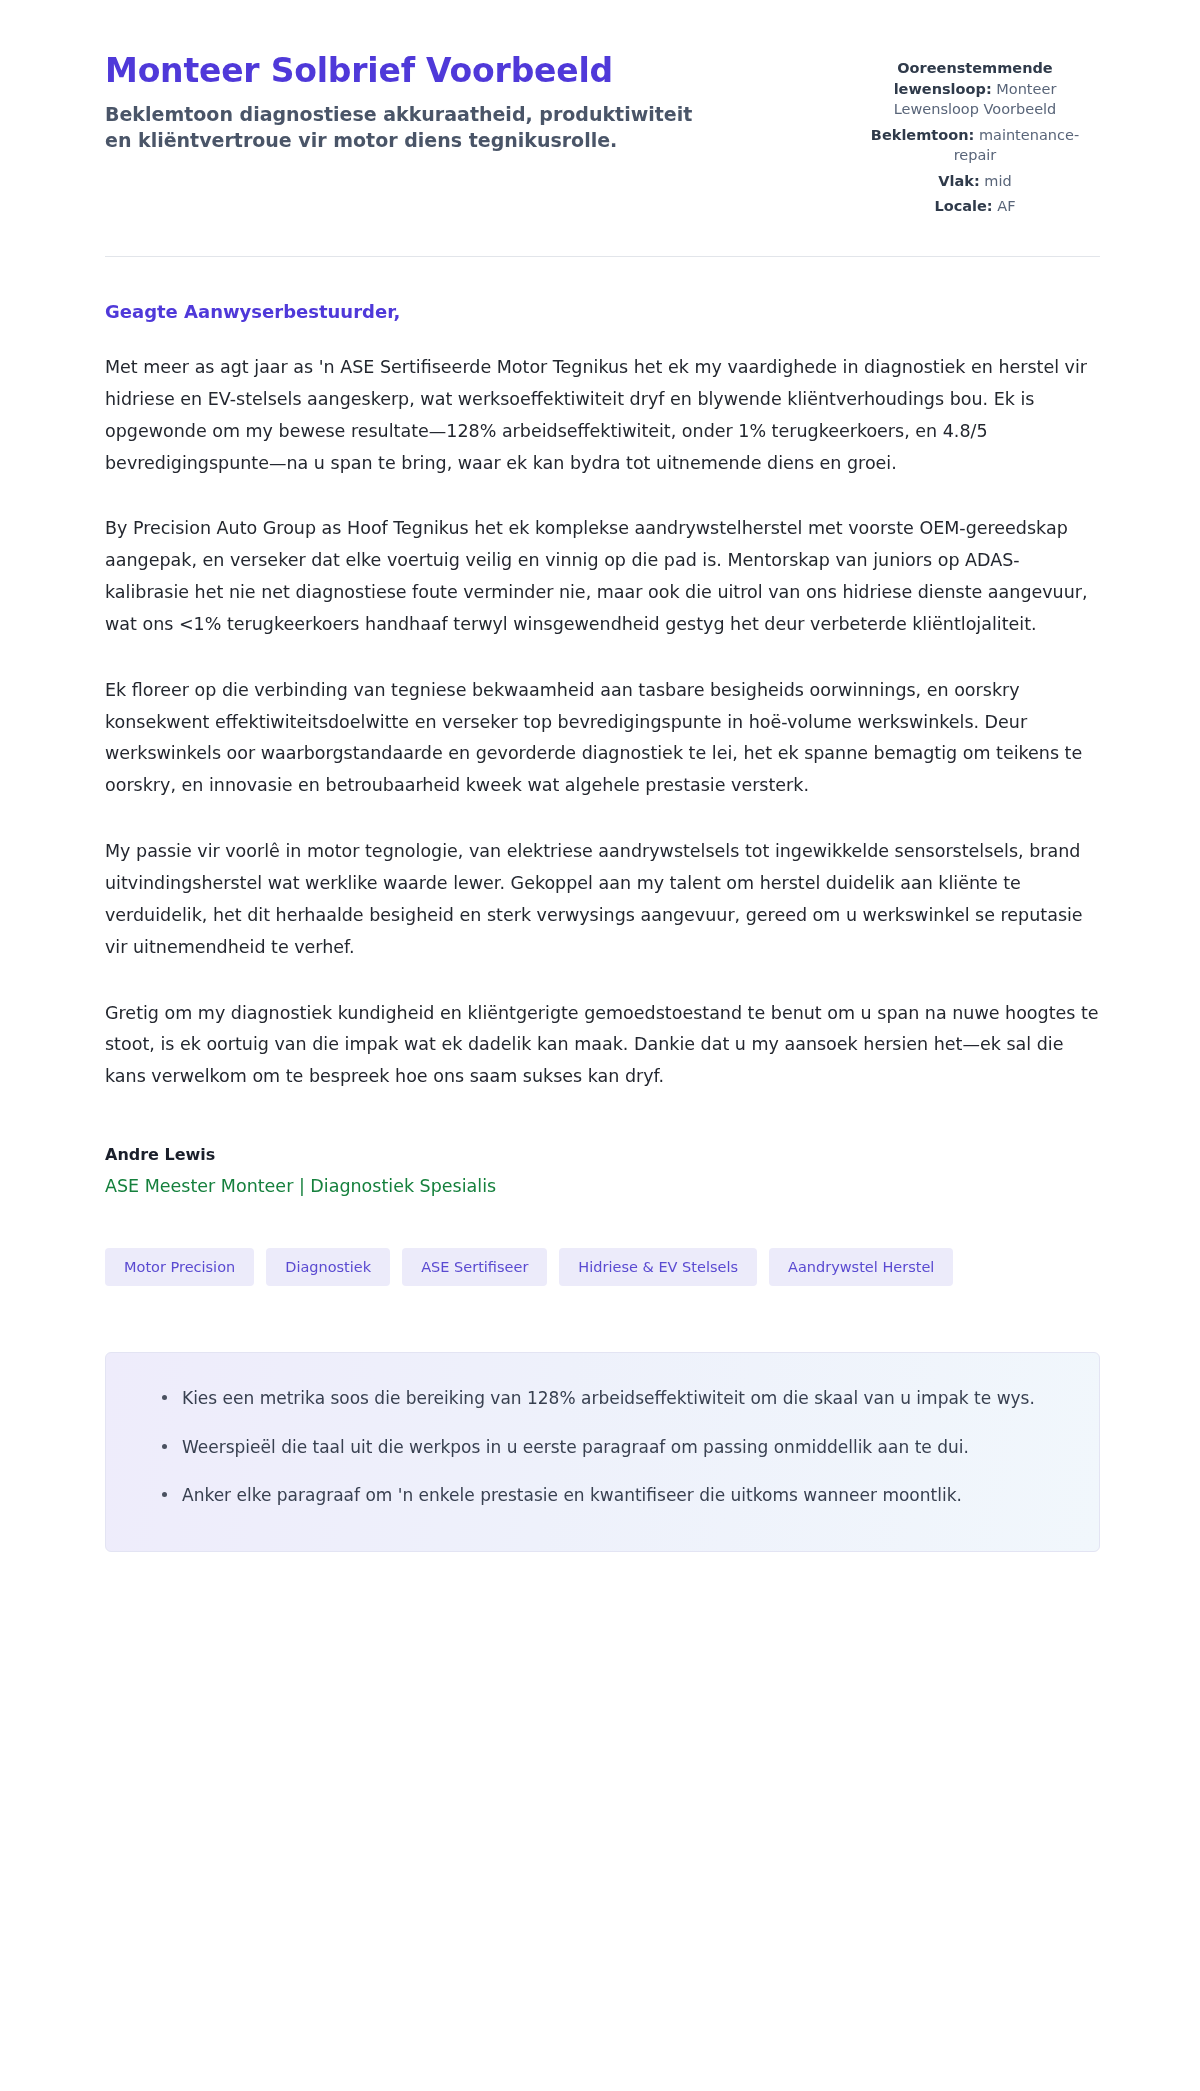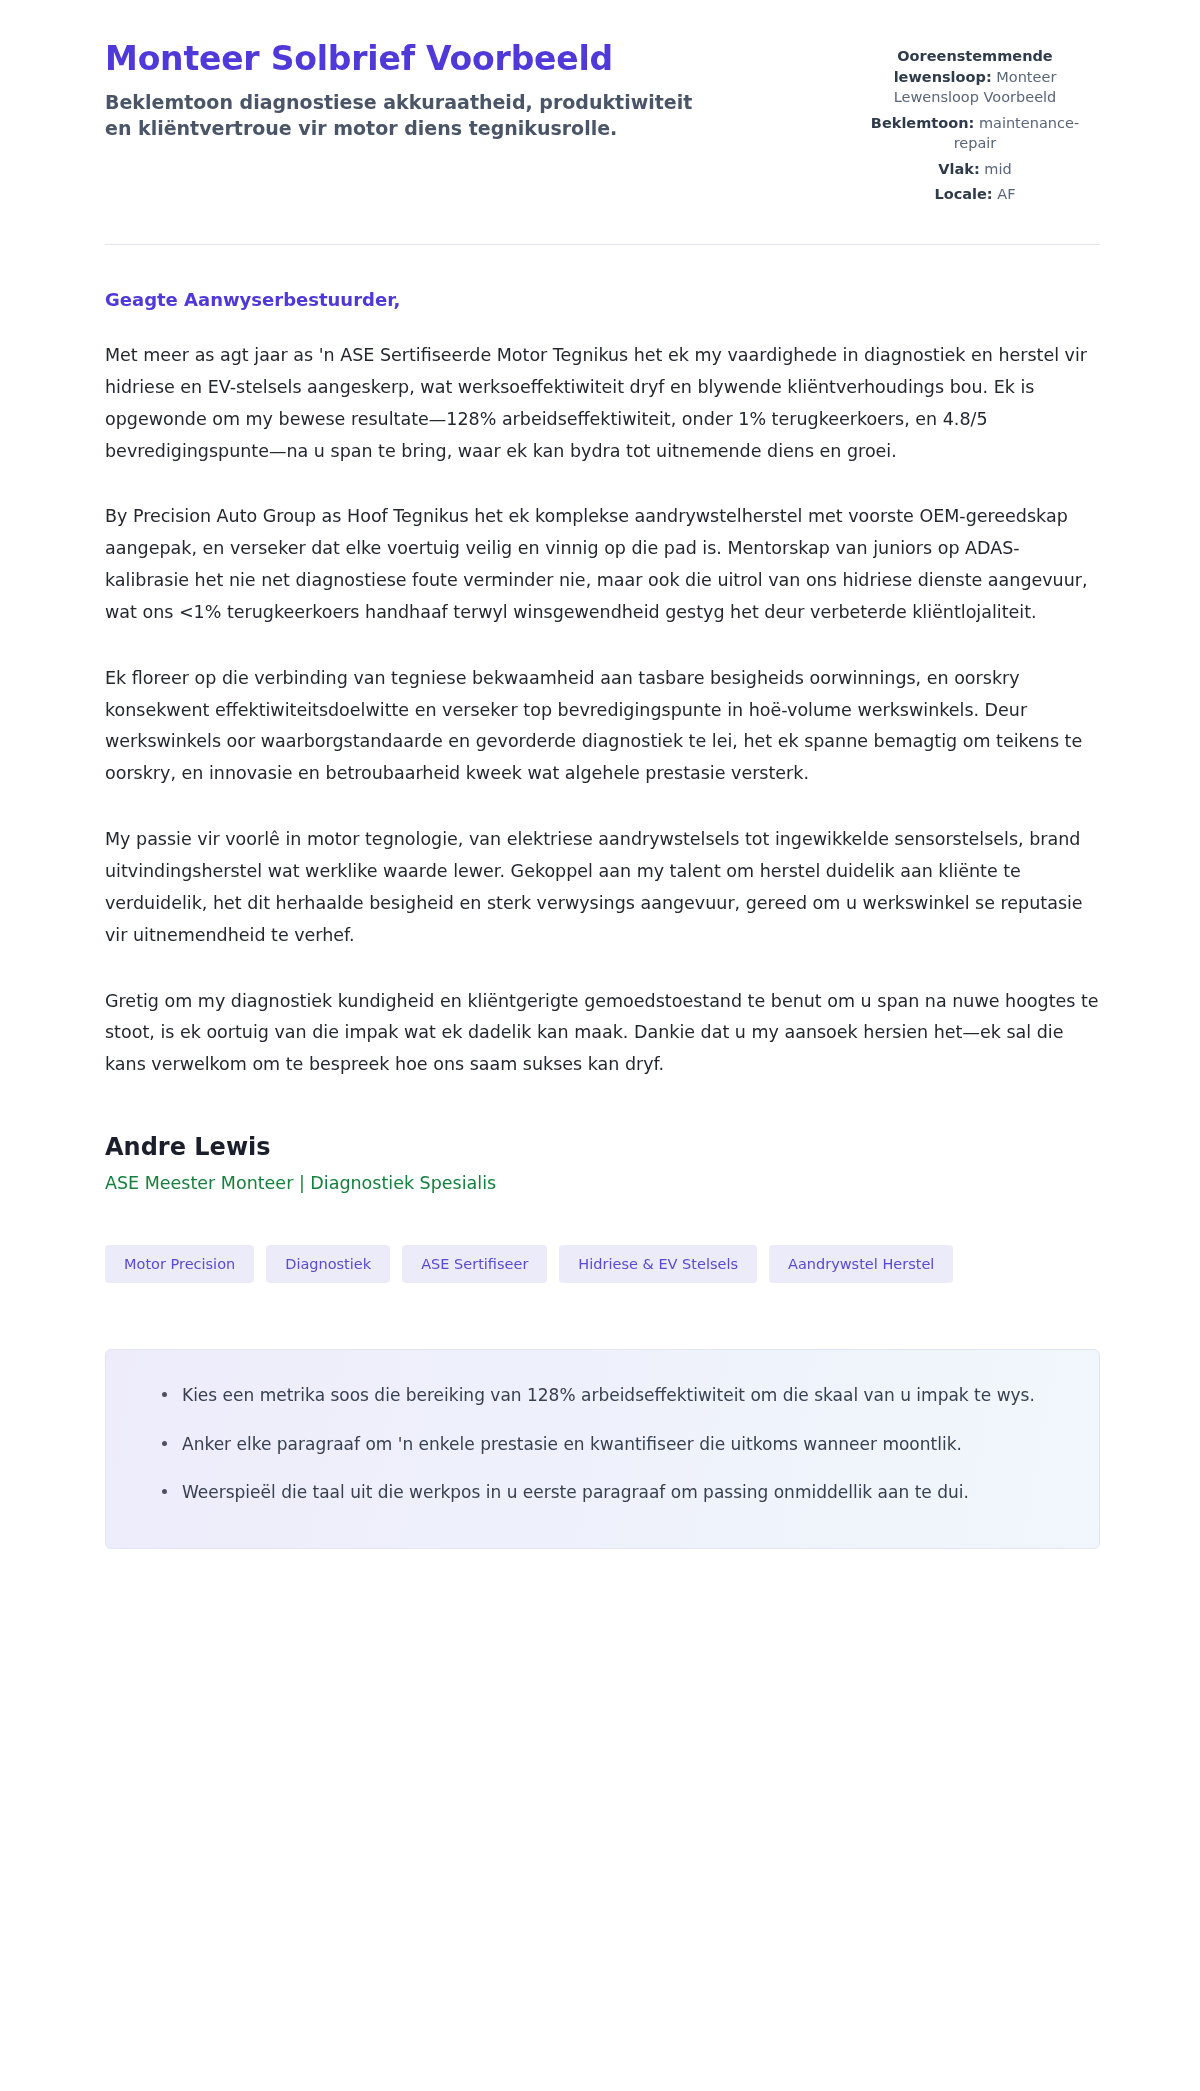--- a/index.html
+++ b/index.html
@@ -12,21 +12,21 @@
     width: 1200px;
     min-height: 2091px;
     font-family: "DejaVu Sans", "Liberation Sans", sans-serif;
     color: #1f2430;
     -webkit-font-smoothing: antialiased;
   }
 
   .page {
     width: 1200px;
     box-sizing: border-box;
-    padding: 40px 100px 60px 105px;
+    padding: 52px 100px 60px 105px;
   }
 
   
   .doc-header {
     display: flex;
     align-items: flex-start;
     justify-content: space-between;
     gap: 40px;
   }
   .header-left {
@@ -93,21 +93,21 @@
     line-height: 1.82;
     color: #23272f;
   }
 
   
   .signature {
     margin-top: 52px;
   }
   .sig-name {
     margin: 0 0 12px 0;
-    font-size: 24px;
+    font-size: 16px;
     font-weight: bold;
     color: #1a1f2b;
   }
   .sig-role {
     margin: 0;
     font-size: 17.5px;
     color: #15803d;
   }
 
   
@@ -219,18 +219,18 @@
     <span class="tag-chip">Motor Precision</span>
     <span class="tag-chip">Diagnostiek</span>
     <span class="tag-chip">ASE Sertifiseer</span>
     <span class="tag-chip">Hidriese &amp; EV Stelsels</span>
     <span class="tag-chip">Aandrywstel Herstel</span>
   </div>
 
   <div class="callout">
     <ul class="callout-list">
       <li>Kies een metrika soos die bereiking van 128% arbeidseffektiwiteit om die skaal van u impak te wys.</li>
+      <li>Weerspieël die taal uit die werkpos in u eerste paragraaf om passing onmiddellik aan te dui.</li>
       <li>Anker elke paragraaf om 'n enkele prestasie en kwantifiseer die uitkoms wanneer moontlik.</li>
-      <li>Weerspieël die taal uit die werkpos in u eerste paragraaf om passing onmiddellik aan te dui.</li>
     </ul>
   </div>
 
 </div>
 
 </body></html>

